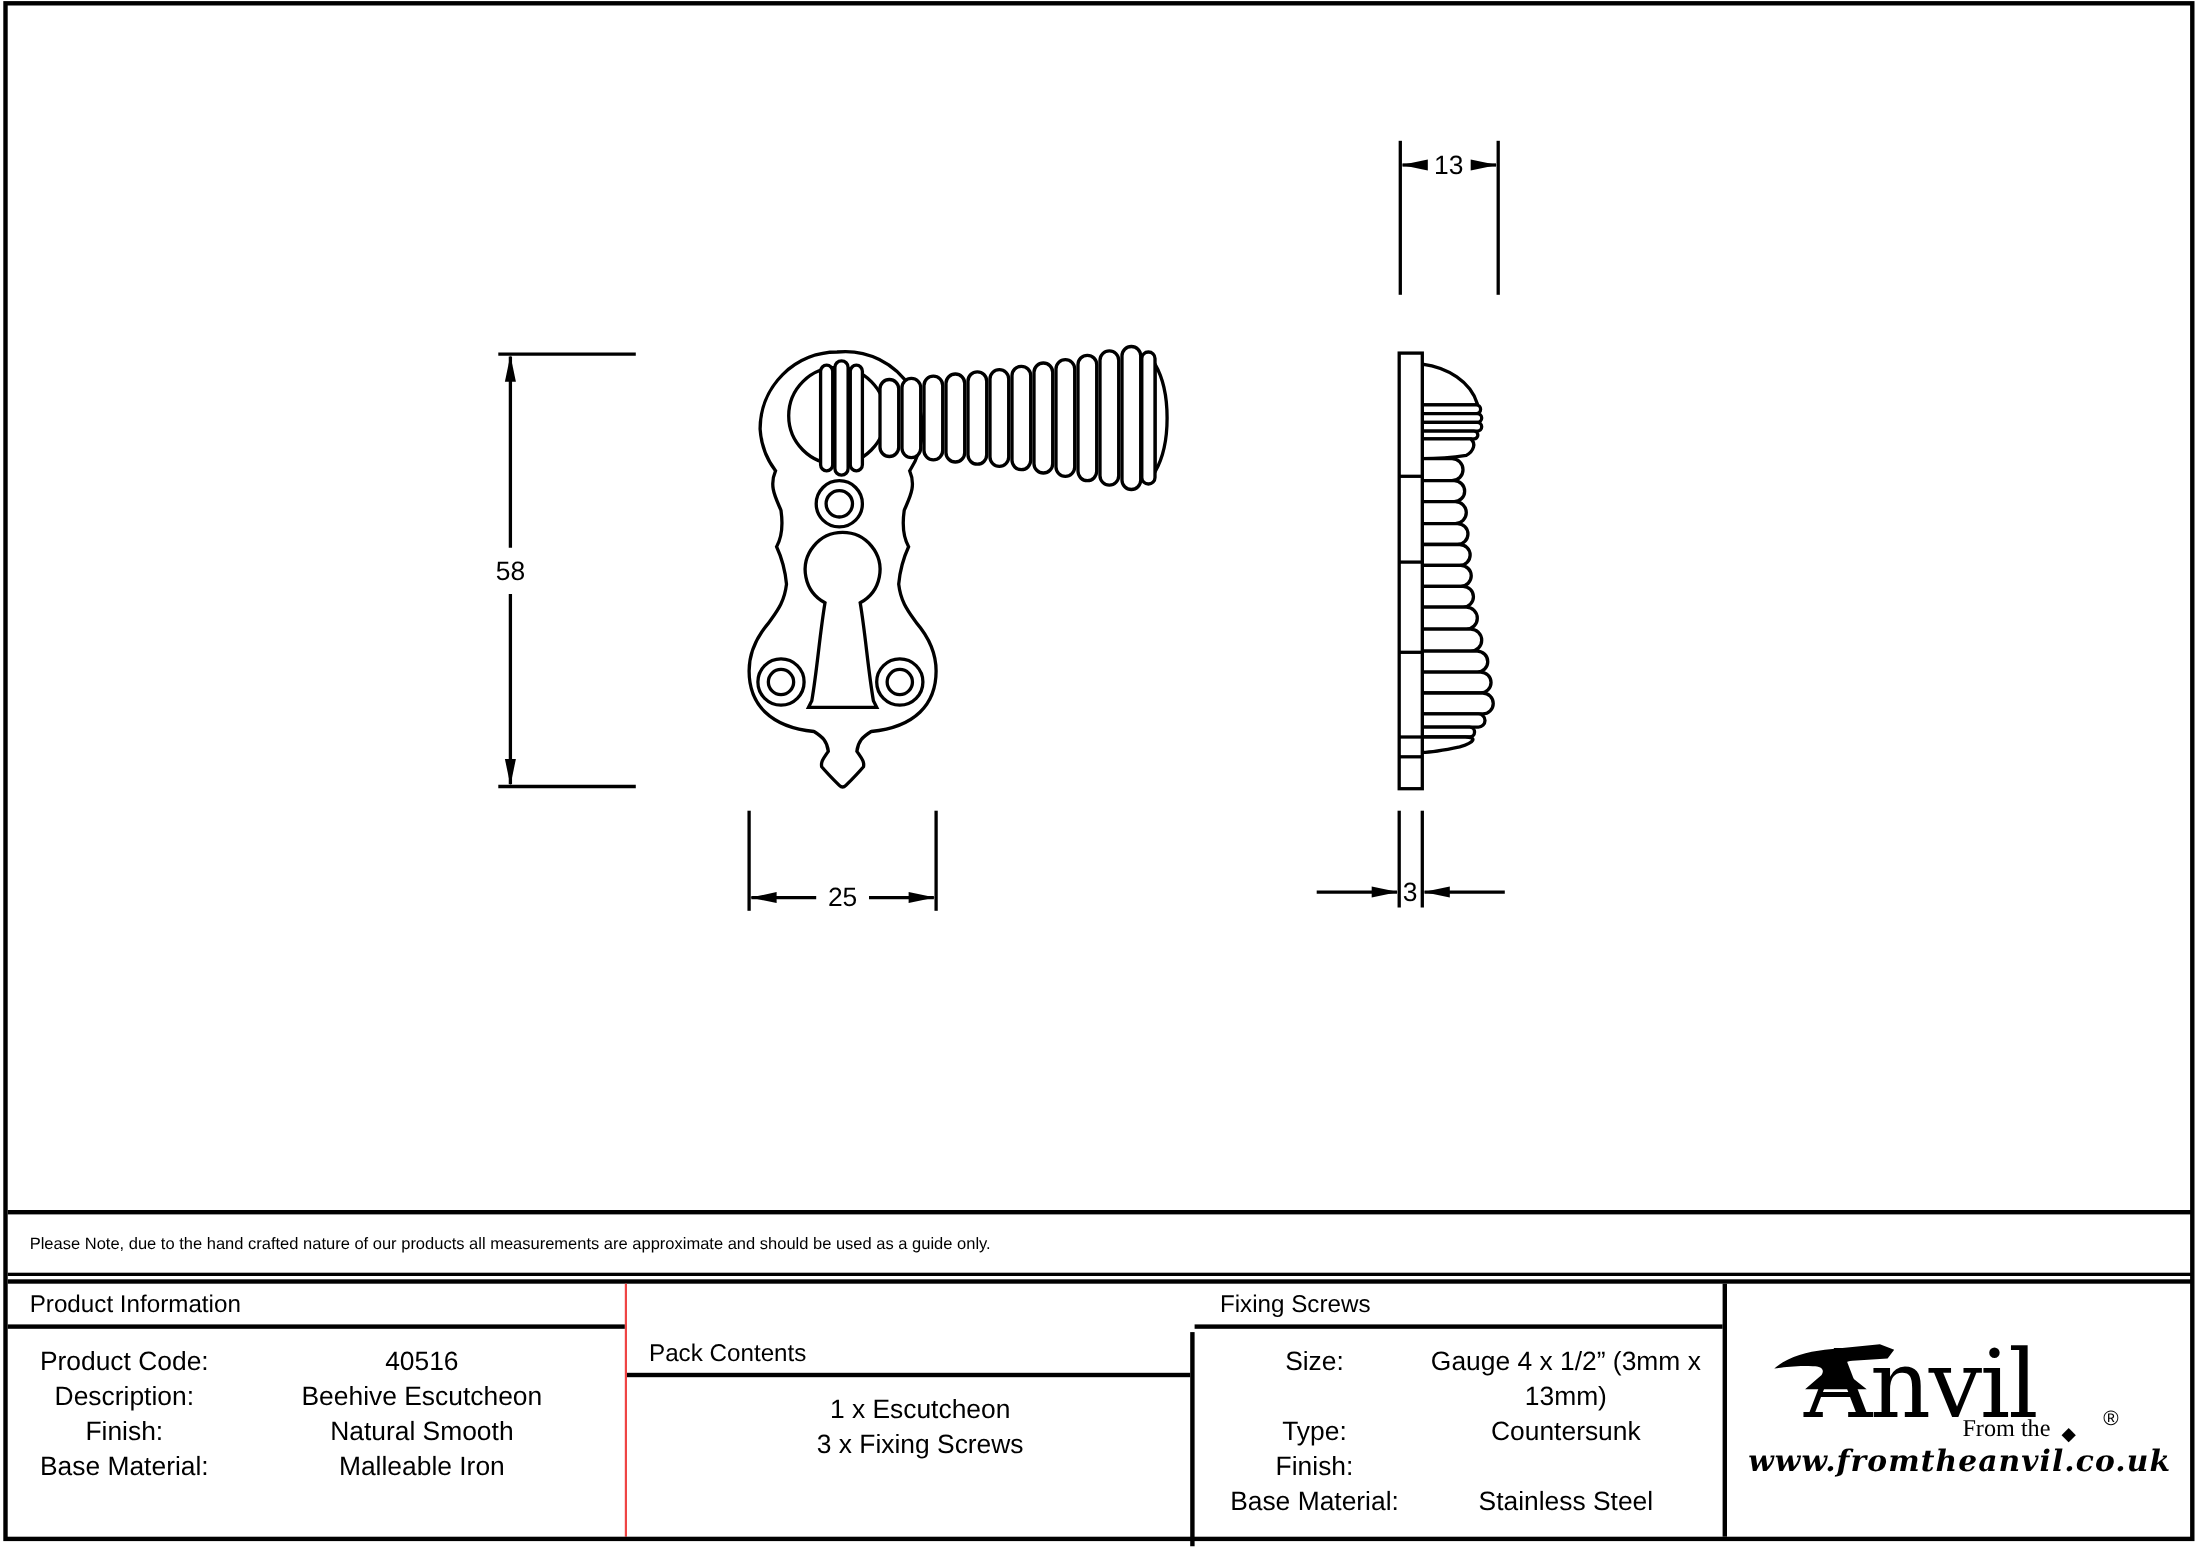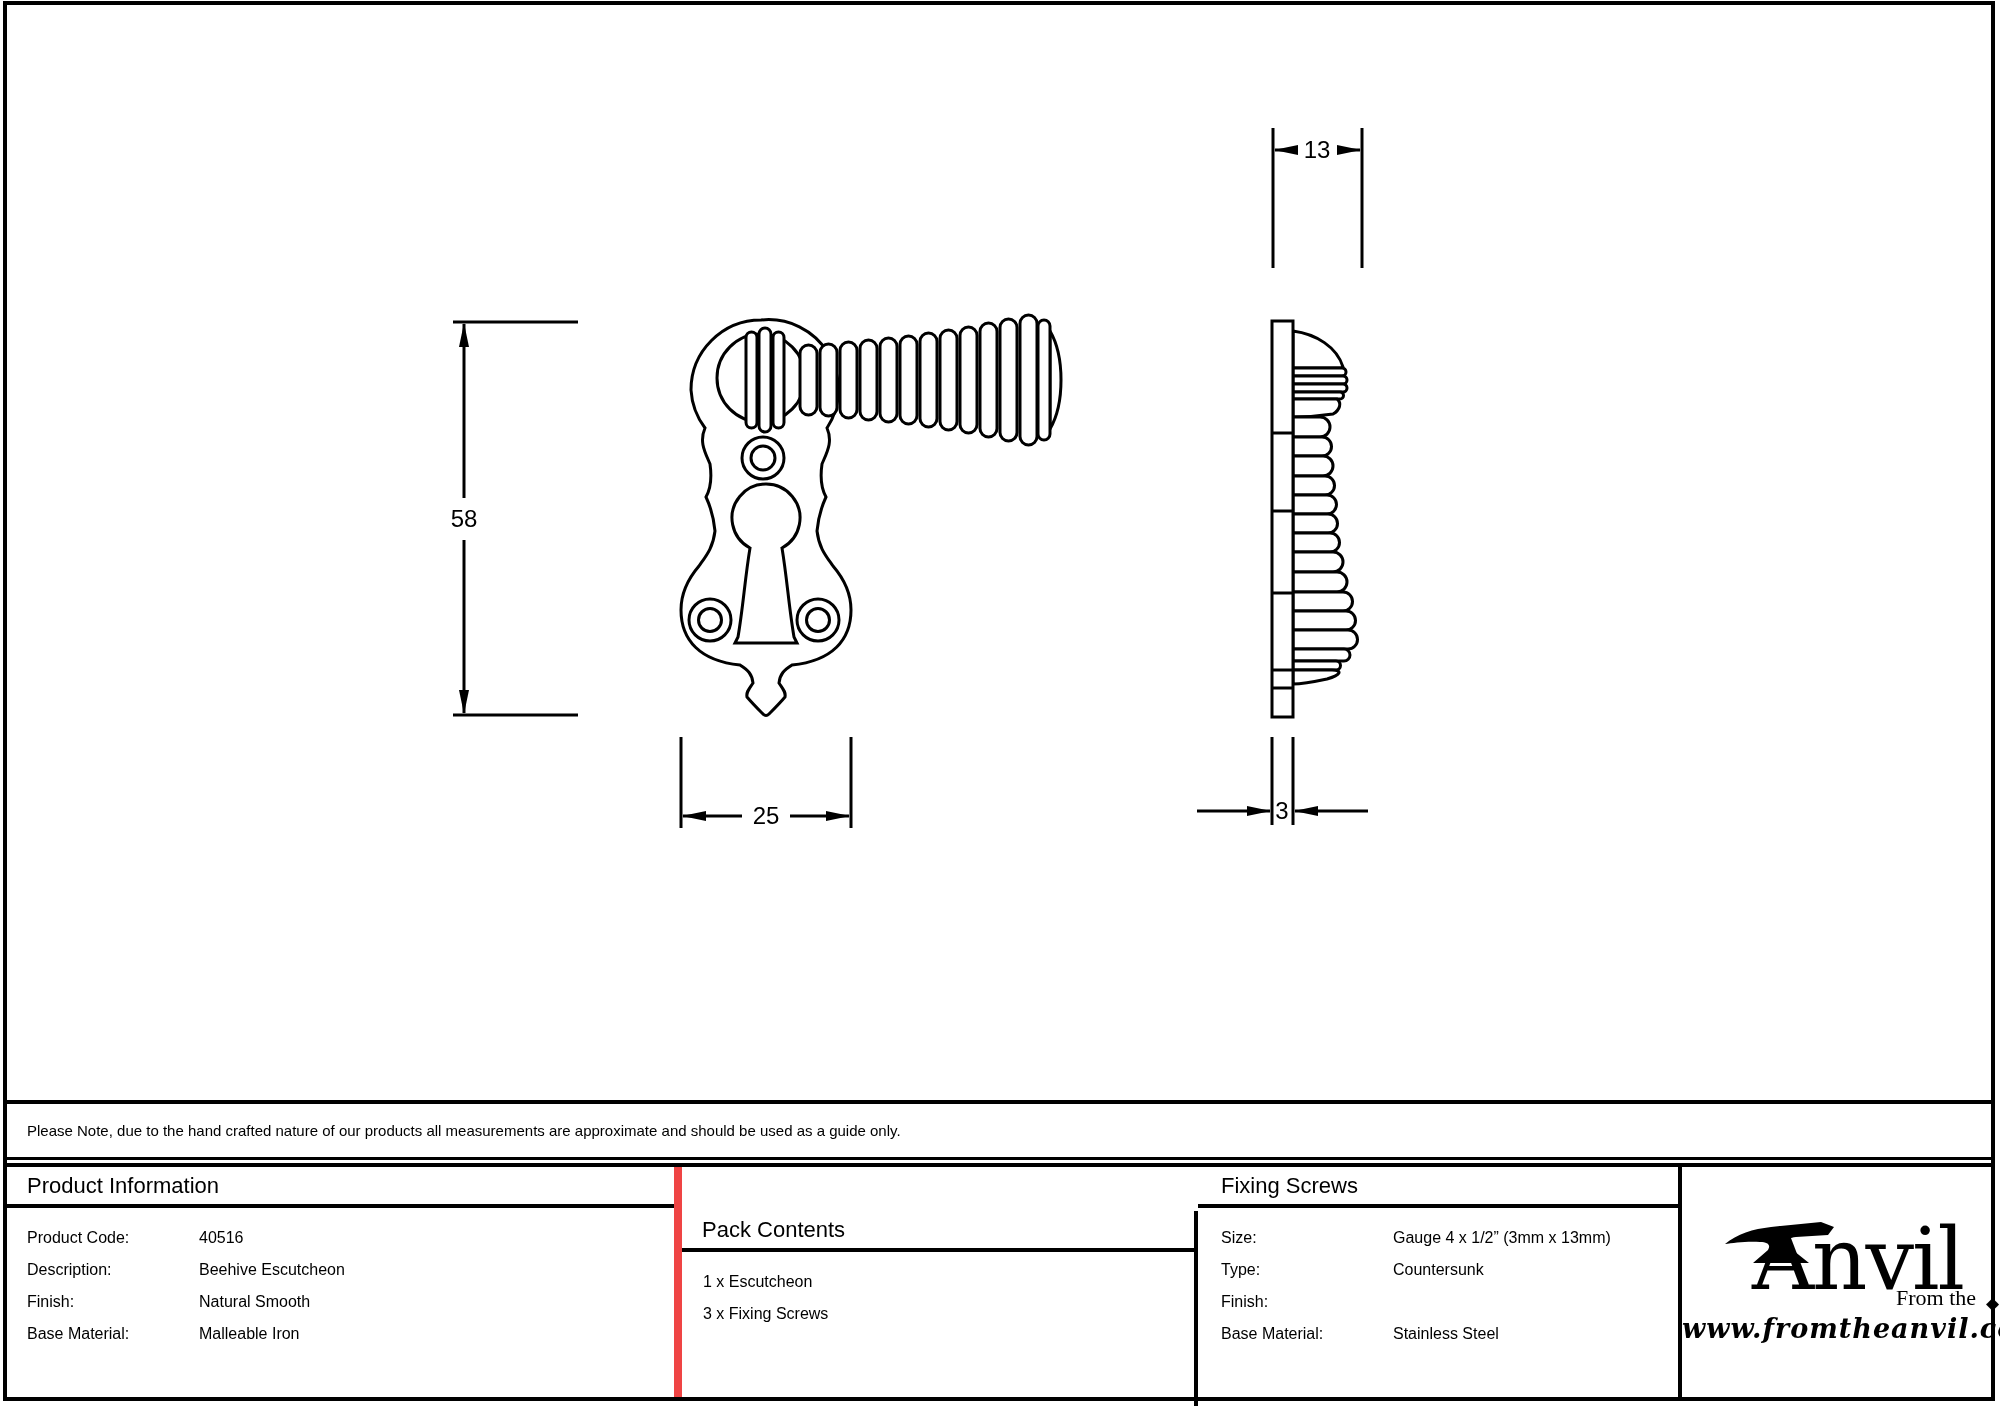--- a/index.html
+++ b/index.html
@@ -9,27 +9,27 @@
          border:4px solid #000;box-sizing:border-box;pointer-events:none;}
   .drawing-svg{position:absolute;left:0;top:0;}
 
   .note-band{position:absolute;left:7px;top:1100px;width:1986px;height:60px;
              border-top:4px solid #000;border-bottom:3px solid #000;box-sizing:border-box;
              display:flex;align-items:center;padding-left:20px;font-size:15px;}
 
   .info-table{position:absolute;left:7px;top:1163px;width:1986px;height:234px;
               border-top:4px solid #000;box-sizing:border-box;display:flex;}
   .col{box-sizing:border-box;height:100%;}
-  .col-product{width:675px;border-right:8px solid #ef4444;}
+  .col-product{width:563px;border-right:2px solid #ef4444;}
   .col-pack{width:516px;border-right:4px solid #000;margin-top:44px;}
   .col-fixing{width:484px;border-right:4px solid #000;}
   .col-logo{flex:1;position:relative;}
   .cell-header{height:37px;border-bottom:4px solid #000;display:flex;align-items:center;
                padding-left:20px;font-size:22px;box-sizing:content-box;}
-  .cell-body{padding:14px 0 0 20px;font-size:16px;line-height:32px;}
+  .cell-body{padding:14px 0 0 20px;font-size:24px;line-height:32px;text-align:center;}
   .col-pack .cell-body{padding-left:21px;}
   .col-fixing .cell-header,.col-fixing .cell-body{padding-left:23px;}
   .kv-row{display:flex;}
   .kv-row .k{width:172px;flex:0 0 172px;}
   .kv-row .v{flex:1;}
 
   
   .logo-wrap{position:absolute;left:0;top:0;width:100%;height:100%;}
   .brand-line{position:absolute;left:70px;top:56px;width:260px;height:90px;}
   .brand-name{position:absolute;left:0px;top:-14px;font-family:"DejaVu Serif","Liberation Serif",serif;

